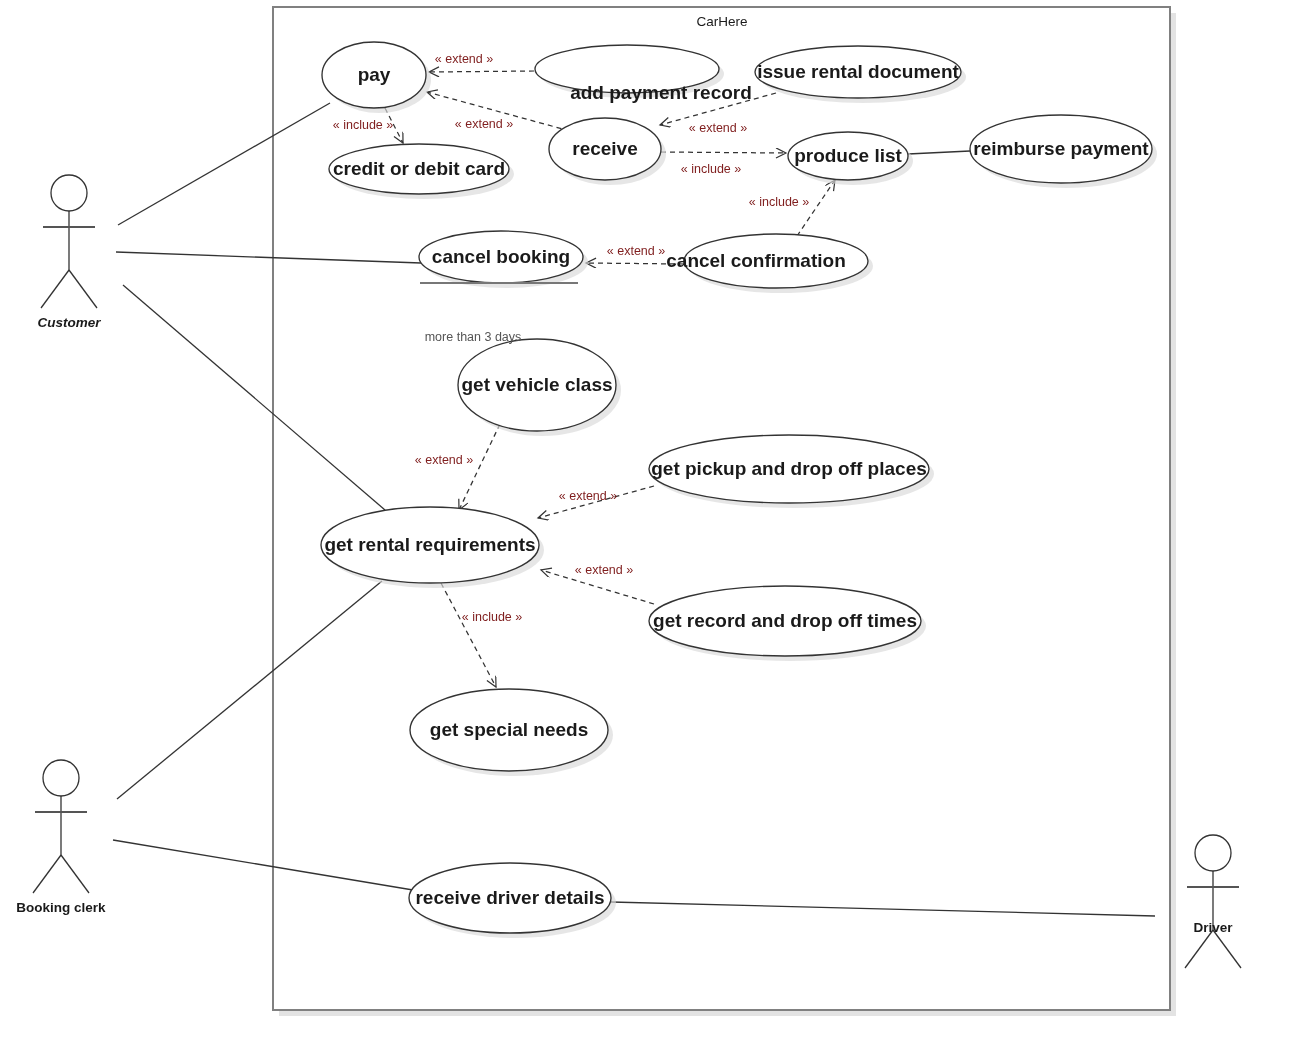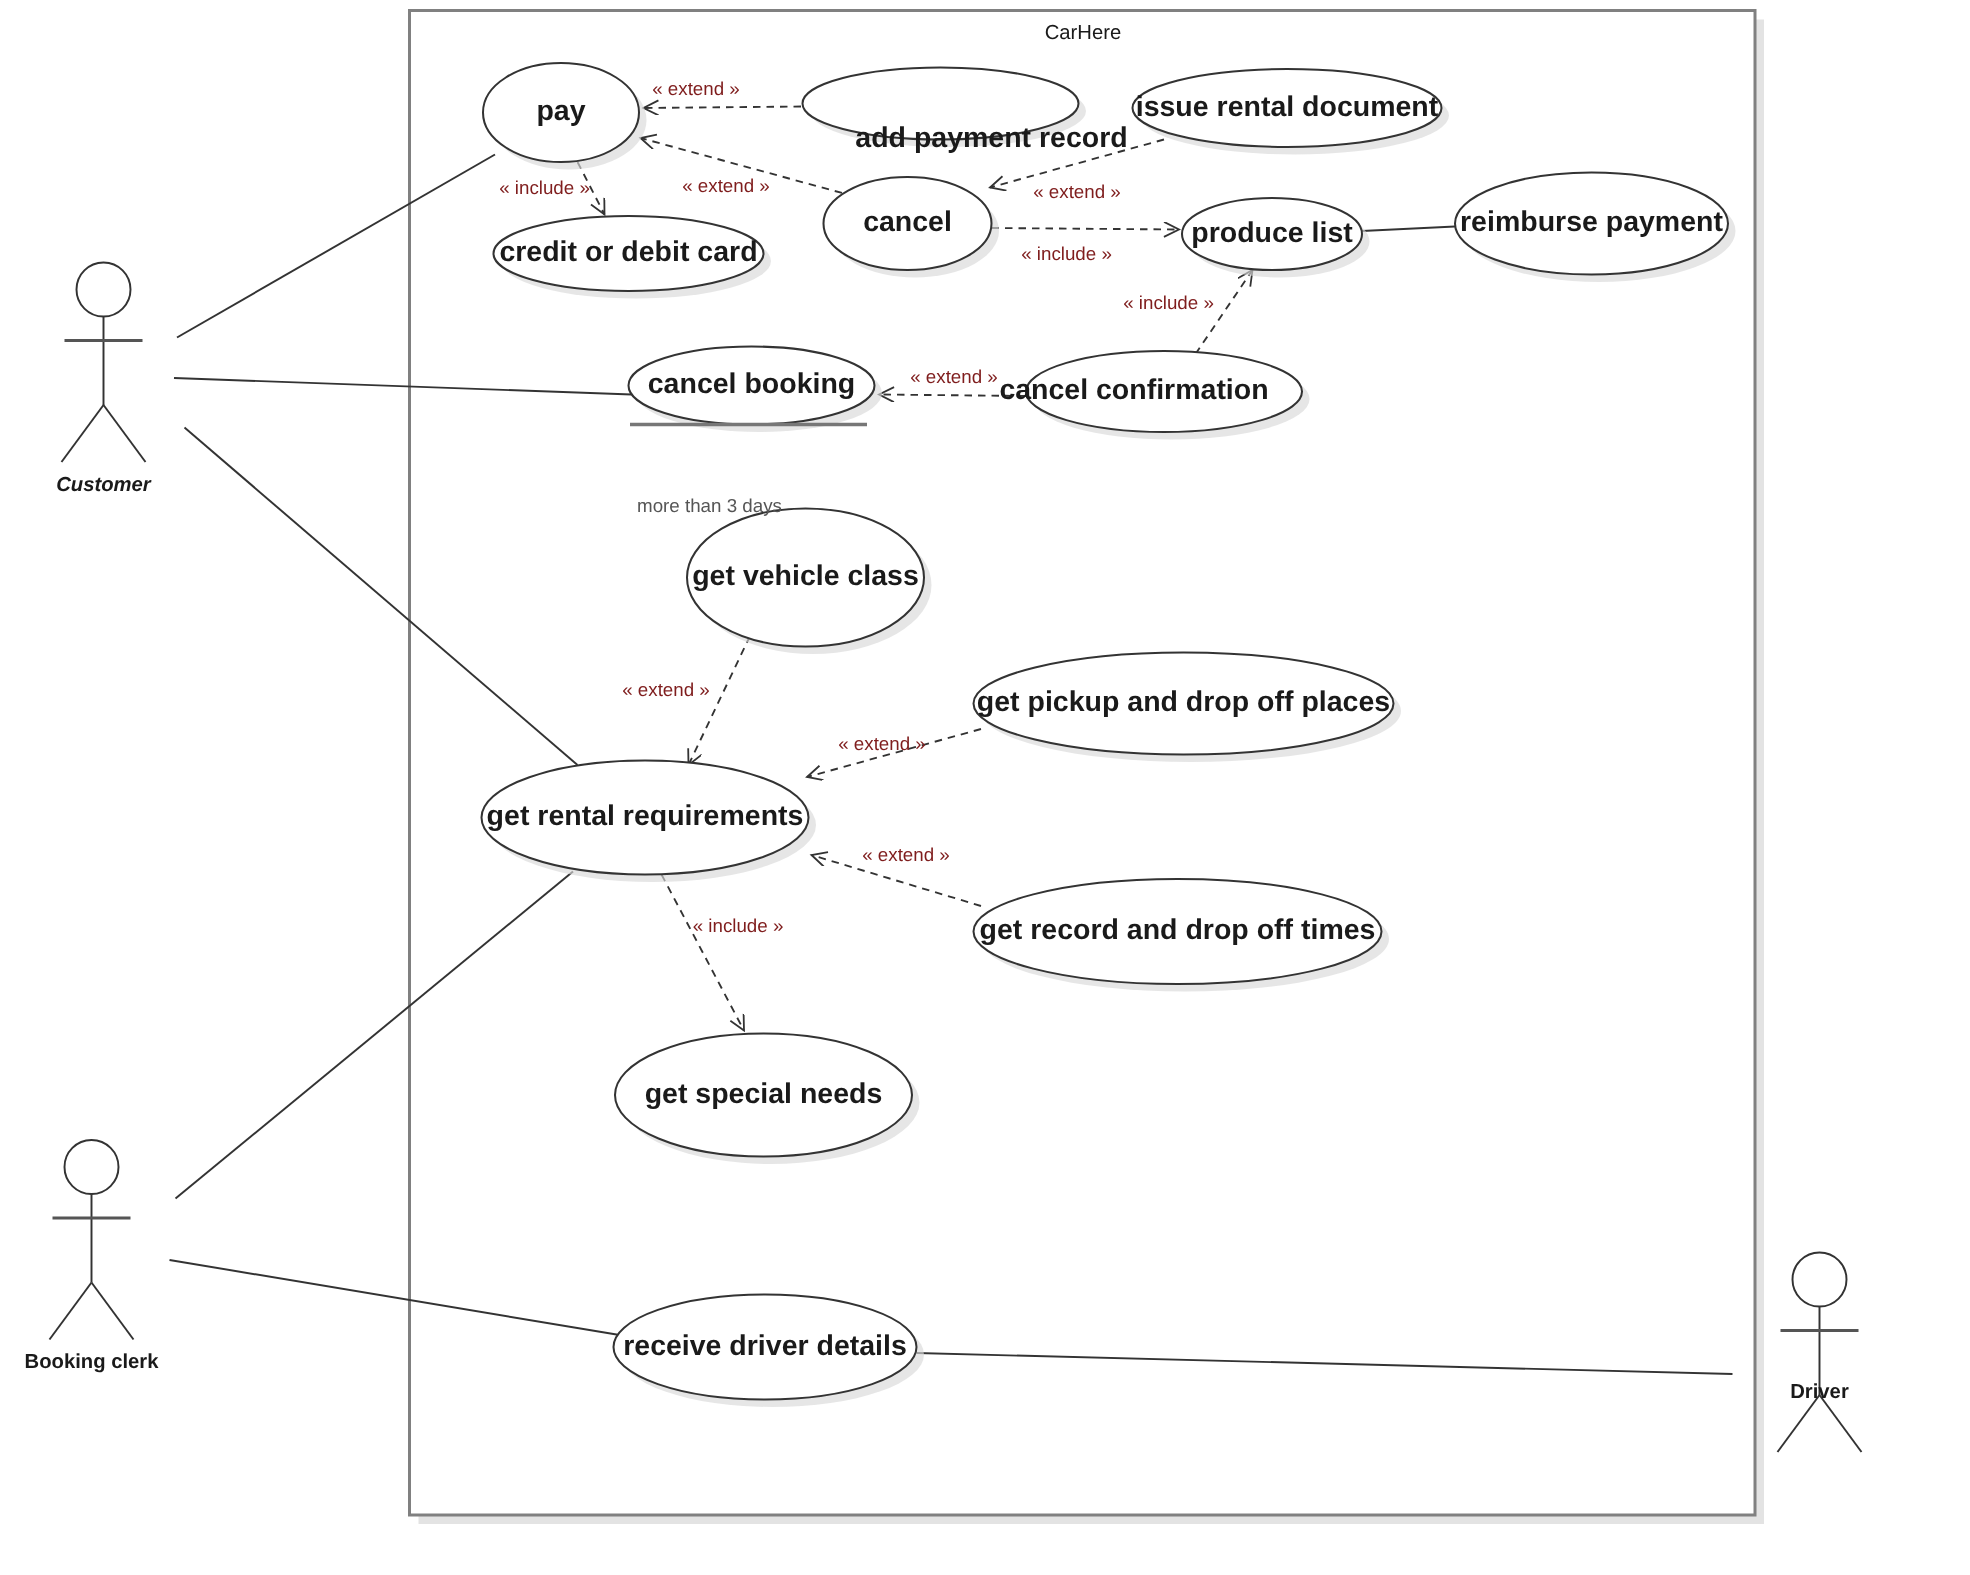--- a/index.html
+++ b/index.html
@@ -176,21 +176,21 @@
       </g>
   </svg>
 
   <div class="boundary-title" id="boundary-title" style="left: 722px; top: 14px;">CarHere</div>
 
   <div id="text-layer">
       <div class="uc-label" style="left: 374px; top: 75px;">pay</div>
       <div class="uc-label" style="left: 661px; top: 69px; margin-top: 24px;">add payment record</div>
       <div class="uc-label" style="left: 858px; top: 72px;">issue rental document</div>
       <div class="uc-label" style="left: 419px; top: 169px;">credit or debit card</div>
-      <div class="uc-label" style="left: 605px; top: 149px;">cancel</div>
+      <div class="uc-label" style="left: 605px; top: 149px;">receive</div>
       <div class="uc-label" style="left: 848px; top: 156px;">produce list</div>
       <div class="uc-label" style="left: 1061px; top: 149px;">reimburse payment</div>
       <div class="uc-label" style="left: 501px; top: 257px;">cancel booking</div>
       <div class="uc-label" style="left: 756px; top: 261px;">cancel confirmation</div>
       <div class="uc-label" style="left: 537px; top: 385px;">get vehicle class</div>
       <div class="uc-label" style="left: 789px; top: 469px;">get pickup and drop off places</div>
       <div class="uc-label" style="left: 430px; top: 545px;">get rental requirements</div>
       <div class="uc-label" style="left: 785px; top: 621px;">get record and drop off times</div>
       <div class="uc-label" style="left: 509px; top: 730px;">get special needs</div>
       <div class="uc-label" style="left: 510px; top: 898px;">receive driver details</div>

